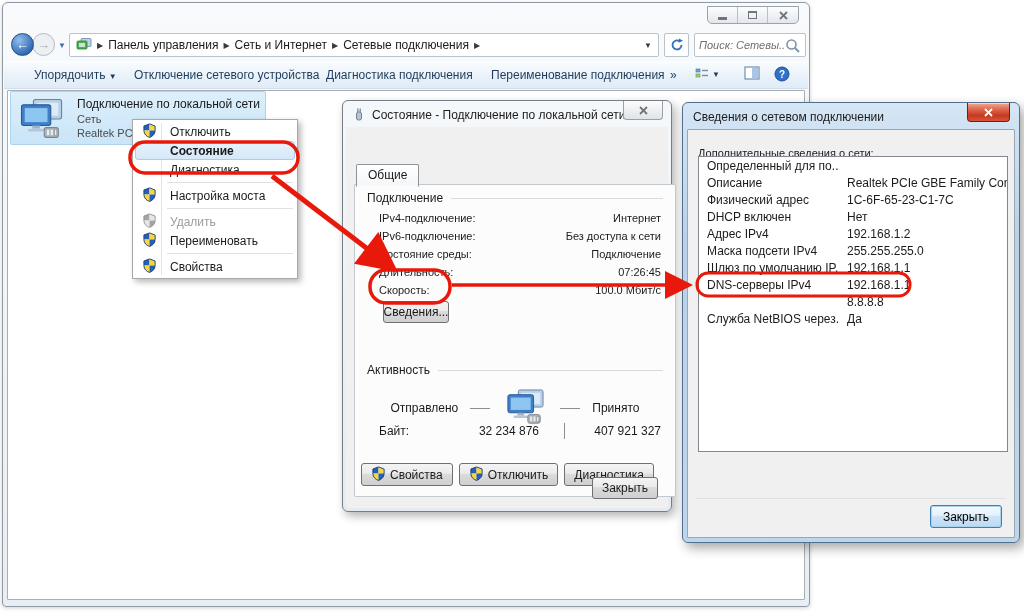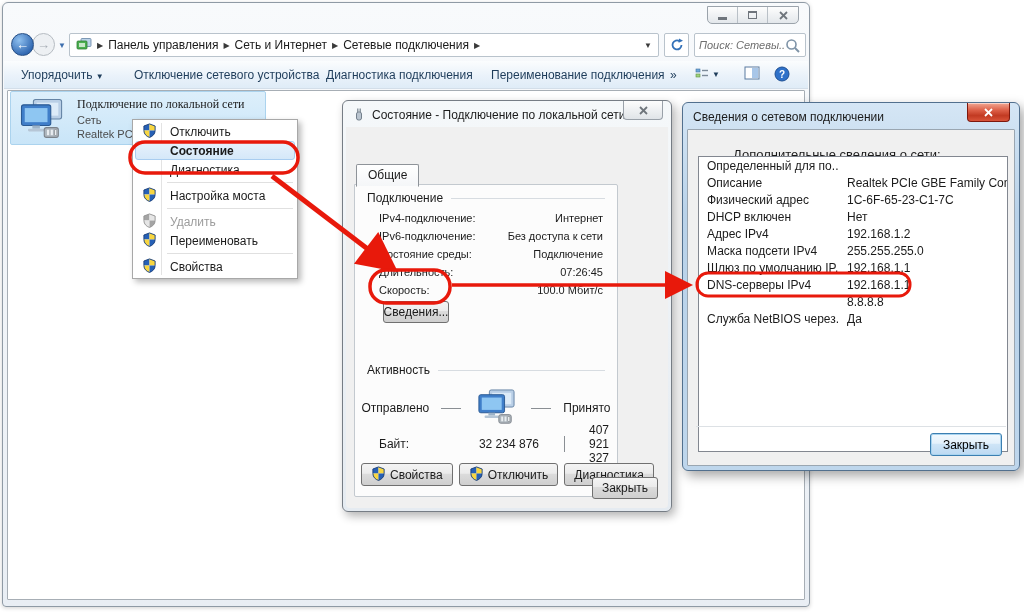--- a/index.html
+++ b/index.html
@@ -39,21 +39,21 @@
   .tb-caret { font-size:8px; color:#1e3c5a; }
   .tb-iconbtn { position:absolute; top:5px; display:flex; align-items:center; gap:2px; }
 
   
   #content { position:absolute; left:4px; top:87px; right:4px; bottom:6px; background:#fff; border:1px solid #a7aeb5; border-radius:1px; }
 
   
   #connection-item { position:absolute; left:10px; top:91px; width:256px; height:54px;
     background:linear-gradient(#ddeffb,#c9e5f8); border:1px solid #abd3ee; border-radius:2px; z-index:3; display:flex; }
   #connection-item .ci-text { padding:5px 0 0 10px; }
-  .ci-title { font-size:12px; color:#1a1a1a;font-family:Liberation Serif, serif; }
+  .ci-title { font-size:12px; color:#1a1a1a; }
   .ci-sub { font-size:11px; color:#4c4c4c; margin-top:2px; }
 
   
   #context-menu { position:absolute; left:132px; top:119px; width:166px; z-index:10;
     background:#fff; border:1px solid #a8a8a8; box-shadow:3px 3px 6px rgba(0,0,0,.28); padding:2px; }
   #context-menu::before { content:''; position:absolute; left:28px; top:3px; bottom:3px; width:1px; background:#e3e3e3; }
   .menu-item { height:19px; display:flex; align-items:center; position:relative; border:1px solid transparent; }
   .menu-item.hl { background:linear-gradient(#e8f2fc,#d5e8f9); border:1px solid #a9cdf0; border-radius:3px; }
   .mi-icon { width:26px; display:flex; justify-content:center; align-items:center; flex:none; }
   .mi-label { padding-left:8px; font-size:12px; color:#1b1b1b; white-space:nowrap; }
@@ -71,45 +71,45 @@
   #status-dialog { position:absolute; left:342px; top:100px; width:330px; height:412px; z-index:20;
     border:1px solid #767d85; border-radius:6px; background:linear-gradient(#f5f8fa,#e5ebf1);
     box-shadow:3px 4px 10px rgba(0,0,0,.3); }
   #status-title { position:absolute; left:10px; top:6px; display:flex; align-items:center; gap:7px; font-size:12px; color:#1b1b1b; }
   .dlg-close { position:absolute; top:0; right:8px; width:40px; height:19px;
     background:linear-gradient(#fdfdfd,#e0e4e8); border:1px solid #9aa1a9; border-top:none; border-radius:0 0 4px 4px;
     display:flex; align-items:center; justify-content:center; }
   #status-body { position:absolute; left:3px; right:3px; top:26px; bottom:3px; background:#f0f0f0; border-radius:0 0 4px 4px; }
   #general-tab { position:absolute; left:10px; top:37px; z-index:2; padding:3px 11px 4px;
     background:linear-gradient(#fff,#f4f6f8); border:1px solid #8e9399; border-bottom:1px solid #fcfcfc; border-radius:2px 2px 0 0; font-size:12px; }
-  #tab-page { position:absolute; left:8px; top:57px; width:264px; height:313px; background:#fcfcfc; border:1px solid #c3c9cf; border-radius:0 2px 2px 2px; }
+  #tab-page { position:absolute; left:8px; top:57px; width:322px; height:313px; background:#fcfcfc; border:1px solid #c3c9cf; border-radius:0 2px 2px 2px; }
   .grp-head { position:absolute; left:12px; right:12px; display:flex; align-items:center; gap:8px; font-size:12px; }
   .grp-head .rule { flex:1; height:1px; background:#d7dce1; }
   #conn-rows { position:absolute; left:24px; right:14px; top:24px; }
   .srow { height:18px; display:flex; justify-content:space-between; align-items:center; font-size:11px; }
   #details-button { position:absolute; left:28px; top:116px; width:66px; height:22px; }
   #activity-flow { position:absolute; left:0; right:0; top:204px; display:flex; align-items:center; justify-content:center; gap:12px; font-size:12px; }
   .dash { width:20px; height:1px; background:#8a8f94; }
   #bytes-row { position:absolute; left:24px; right:14px; top:238px; display:grid; grid-template-columns:50px 110px 50px 1fr; align-items:center; font-size:12px; }
   #bytes-row .num { text-align:right; }
   #bytes-divider { width:1px; height:16px; background:#8a8f94; justify-self:center; }
   #status-btn-row { position:absolute; left:6px; top:278px; display:flex; gap:6px; }
   #status-btn-row .btn { height:23px; padding:0 9px; }
   #status-close { position:absolute; right:10px; bottom:9px; width:66px; height:22px; }
 
   
-  #details-dialog { position:absolute; left:682px; top:102px; width:338px; height:369px; z-index:30;
+  #details-dialog { position:absolute; left:682px; top:102px; width:338px; height:441px; z-index:30;
     border:1px solid #52708e; border-radius:6px; padding:13px;
     background:linear-gradient(#d5e6f5,#b9d2e9 30%,#bed6ec); box-shadow:4px 5px 12px rgba(0,0,0,.35); }
   #details-title { position:absolute; left:10px; top:7px; font-size:12px; color:#1b1b1b; }
   #details-close { position:absolute; top:0; right:9px; width:43px; height:19px;
     background:linear-gradient(#f2a893,#dd6048 40%,#c23a22 70%,#d9543a); border:1px solid #7e180d; border-top:none;
     border-radius:0 0 4px 4px; display:flex; align-items:center; justify-content:center; box-shadow:inset 0 1px 0 rgba(255,255,255,.5); }
   #details-body { position:absolute; left:4px; right:4px; top:26px; bottom:4px; background:#f0f0f0; border:1px solid #9aa6b1; border-radius:1px; }
-  #details-label { position:absolute; left:10px; top:17px; font-size:13px;margin-left:35px; }
+  #details-label { position:absolute; left:10px; top:17px; font-size:11px; }
   #details-list { position:absolute; left:10px; top:26px; width:310px; height:296px; background:#fff; border:1px solid #828790; }
   .dl-header { display:grid; grid-template-columns:140px 1fr; height:20px; align-items:center;
     background:linear-gradient(#fdfdfd,#f1f2f4); border-bottom:1px solid #e3e6e9; font-size:12px; color:#3c3c3c; }
   .dl-header .hcell { padding-left:8px; height:100%; display:flex; align-items:center; }
   .dl-header .hcell + .hcell { border-left:1px solid #e3e6e9; }
   .drow { display:grid; grid-template-columns:140px 1fr; height:17px; align-items:center; font-size:12px; }
   .drow span { padding-left:8px; white-space:nowrap; overflow:hidden; }
   #details-sep { position:absolute; left:8px; right:8px; bottom:38px; height:1px; background:#dde1e5; }
   #details-close-btn { position:absolute; right:12px; bottom:9px; width:72px; height:23px;
     background:linear-gradient(#f2f9fe,#e4f1fb 45%,#cfe5f7 46%,#bcd9f2); border:1px solid #3c7fb1; box-shadow:inset 0 0 0 1px #a9d4f0; border-radius:3px;
@@ -211,21 +211,21 @@
     </div>
 
     <div id="search-box">
       <input id="search-input" placeholder="Поиск: Сетевы..." style="">
       <svg width="15" height="15" viewBox="0 0 15 15">
           <use href="#mag"></use>
         </svg>
     </div>
 
     <div id="toolbar">
-      <div class="tb-item" style="left:17px">
+      <div class="tb-item" style="left:30px">
         <span>Упорядочить</span> <span class="tb-caret">▼</span>
       </div>
       <div class="tb-item" style="left:130px">Отключение сетевого устройства</div>
       <div class="tb-item" style="left:322px">Диагностика подключения</div>
       <div class="tb-item" style="left:487px">Переименование подключения</div>
       <div class="tb-item" style="left:666px">»</div>
       <div class="tb-iconbtn" style="left:690px">
         <svg width="16" height="16" viewBox="0 0 16 16">
           <rect x="2" y="3" width="4" height="3" fill="#6fa8dc" stroke="#41729f" stroke-width="0.6"></rect>
             <rect x="8" y="3.8" width="6" height="1.4" fill="#7d8b99"></rect>

